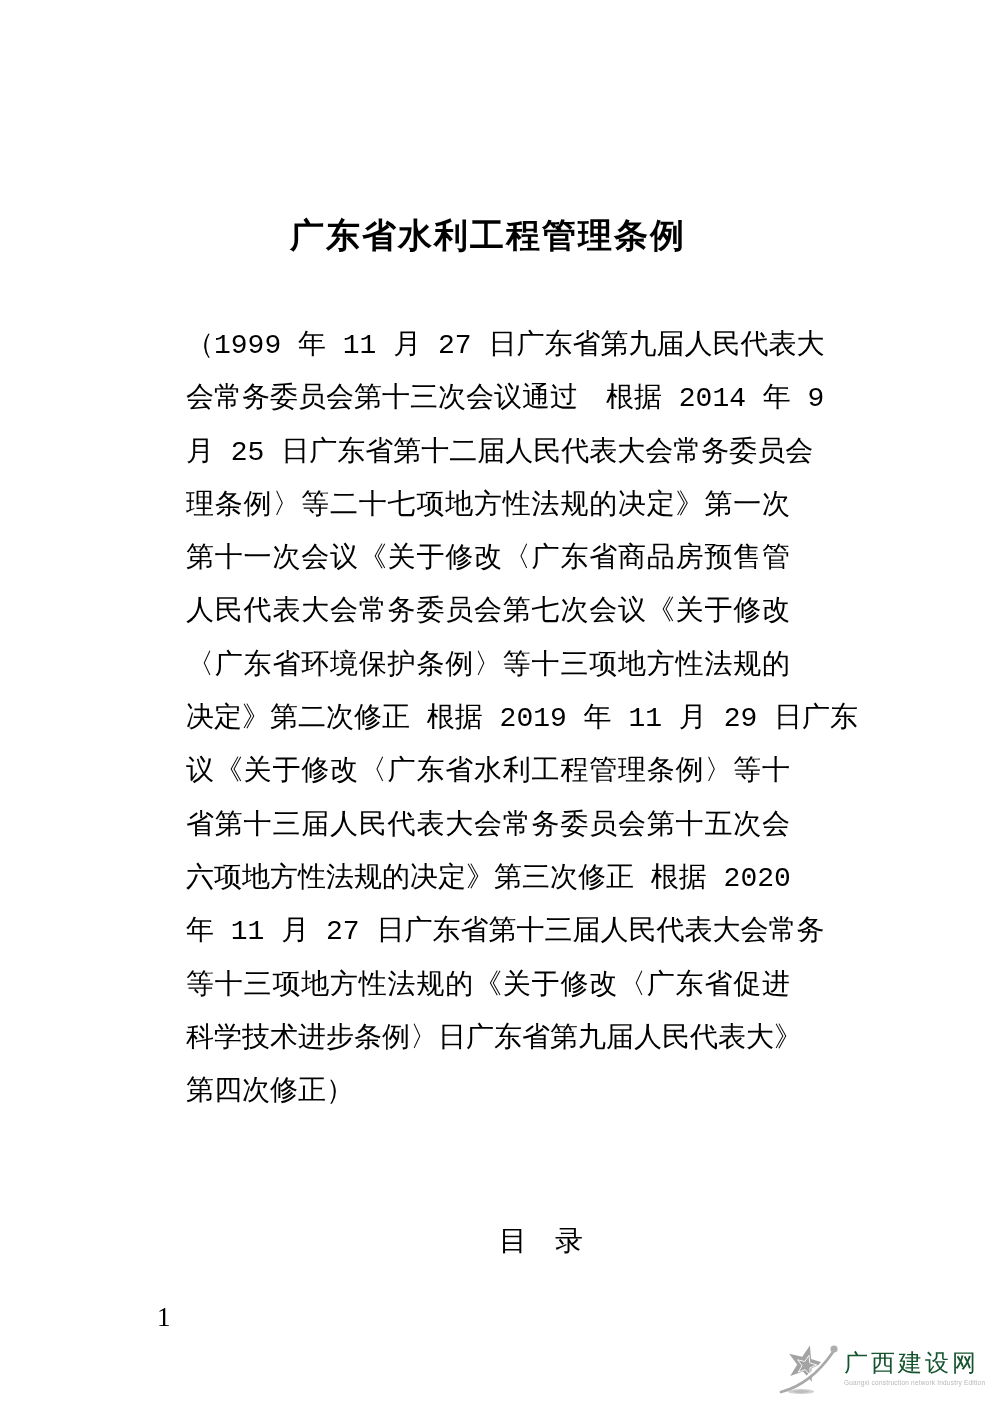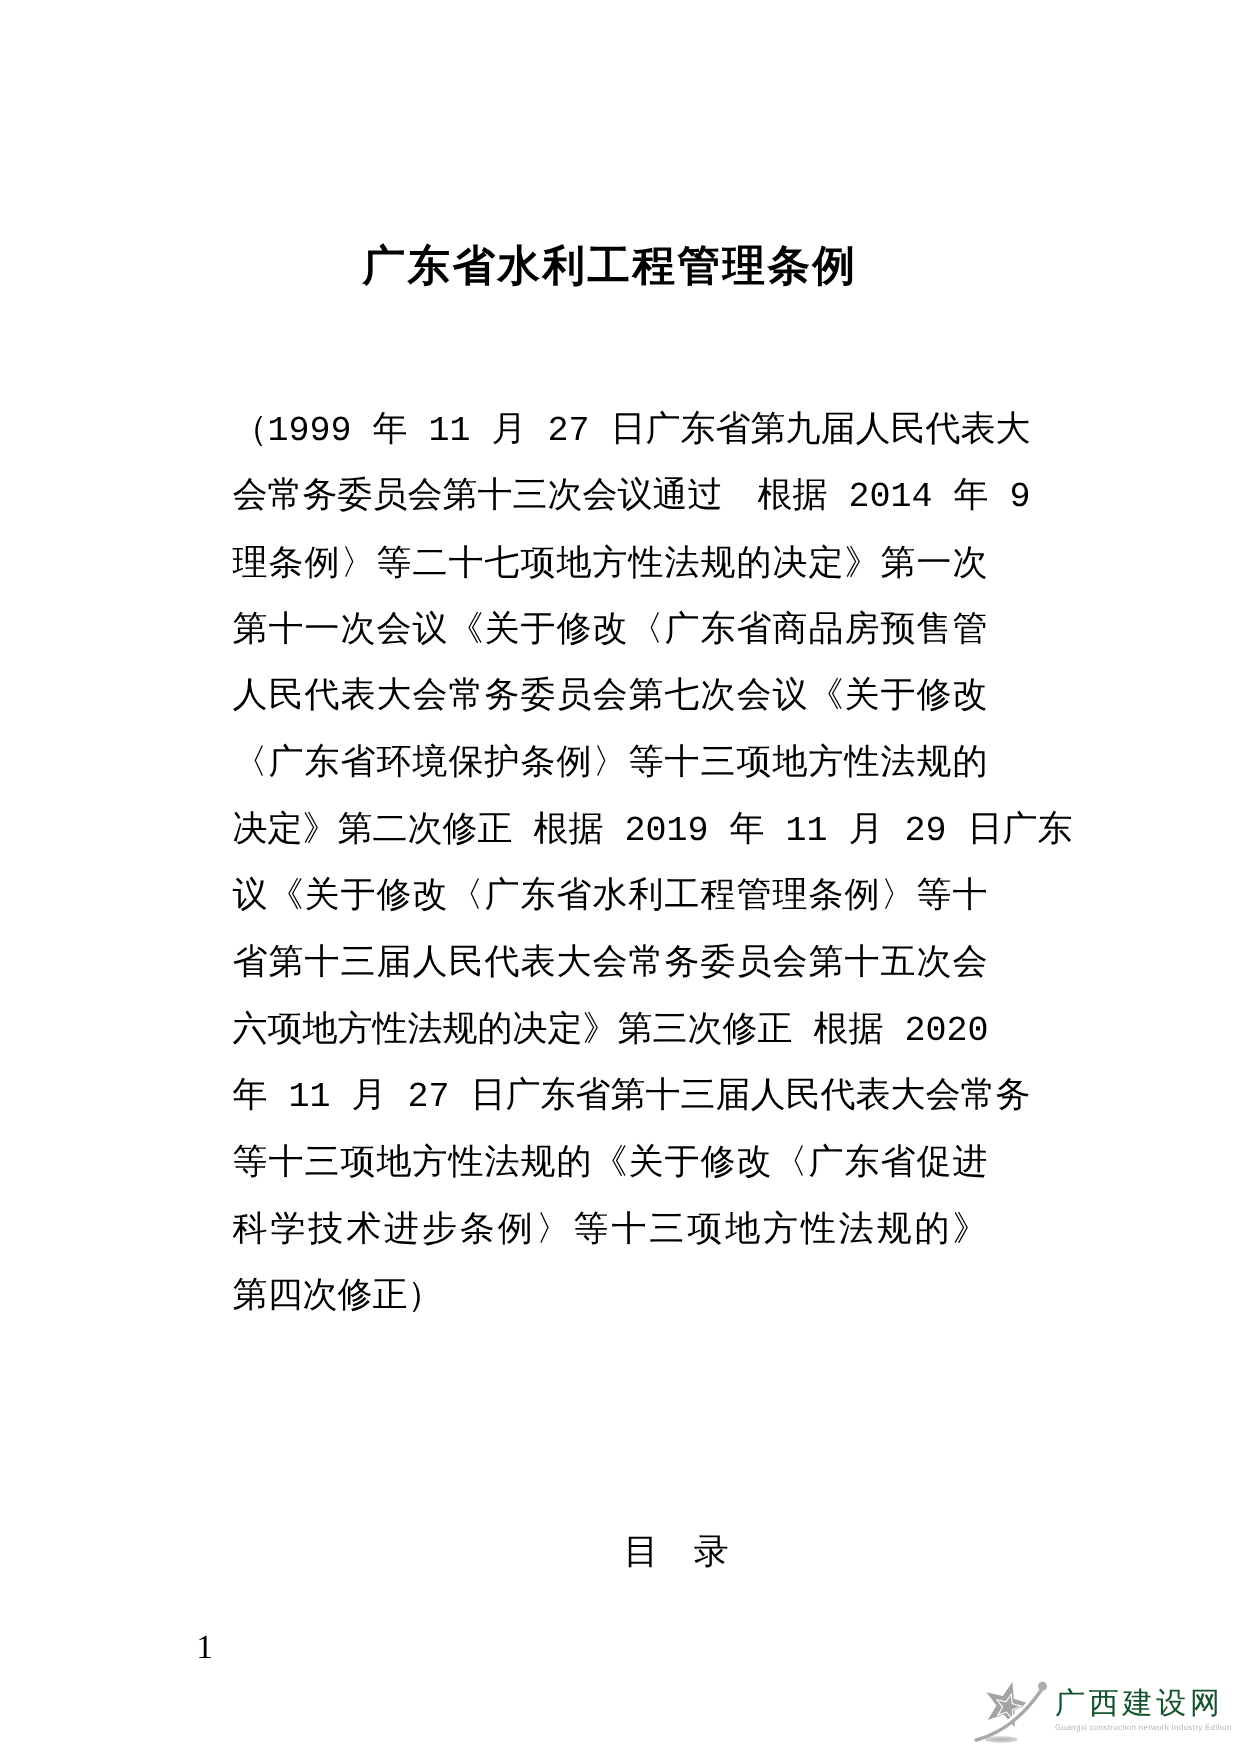--- a/index.html
+++ b/index.html
@@ -11,21 +11,21 @@
     position: relative;
     width: 992px;
     height: 1403px;
     background: #ffffff;
     overflow: hidden;
     font-family: "Liberation Sans", sans-serif;
     color: #000000;
   }
   .doc-title {
     position: absolute;
-    top: 191px;
+    top: 213px;
     left: 186px;
     width: 604px;
     margin: 0;
     text-align: center;
     font-size: 34px;
     line-height: 44px;
     font-weight: bold;
     letter-spacing: 2px;
     white-space: nowrap;
   }
@@ -102,31 +102,32 @@
 </head>
 <body>
 
 <div class="page">
 
   <h1 class="doc-title">广东省水利工程管理条例</h1>
 
   <div class="intro">
     <div class="line">（1999 年 11 月 27 日广东省第九届人民代表大</div>
     <div class="line">会常务委员会第十三次会议通过　根据 2014 年 9</div>
+    <div class="line">月 25 日广东省第十二届人民代表大会常务委员会</div>
     <div class="line">理条例〉等二十七项地方性法规的决定》第一次</div>
     <div class="line">第十一次会议《关于修改〈广东省商品房预售管</div>
     <div class="line">人民代表大会常务委员会第七次会议《关于修改</div>
     <div class="line">〈广东省环境保护条例〉等十三项地方性法规的</div>
     <div class="line">决定》第二次修正 根据 2019 年 11 月 29 日广东</div>
     <div class="line">议《关于修改〈广东省水利工程管理条例〉等十</div>
     <div class="line">省第十三届人民代表大会常务委员会第十五次会</div>
     <div class="line">六项地方性法规的决定》第三次修正 根据 2020</div>
     <div class="line">年 11 月 27 日广东省第十三届人民代表大会常务</div>
     <div class="line">等十三项地方性法规的《关于修改〈广东省促进</div>
-    <div class="line">科学技术进步条例〉等十三项地方性法规的》</div>
+    <div class="line">科学技术进步条例〉日广东省第九届人民代表大》</div>
     <div class="line last">第四次修正）</div>
   </div>
 
   <h2 class="toc-heading">目　录</h2>
 
   <div class="page-number">1</div>
 
   <div class="watermark">
     <svg class="wm-star" viewBox="0 0 62 60" xmlns="http://www.w3.org/2000/svg" aria-hidden="true">
 

